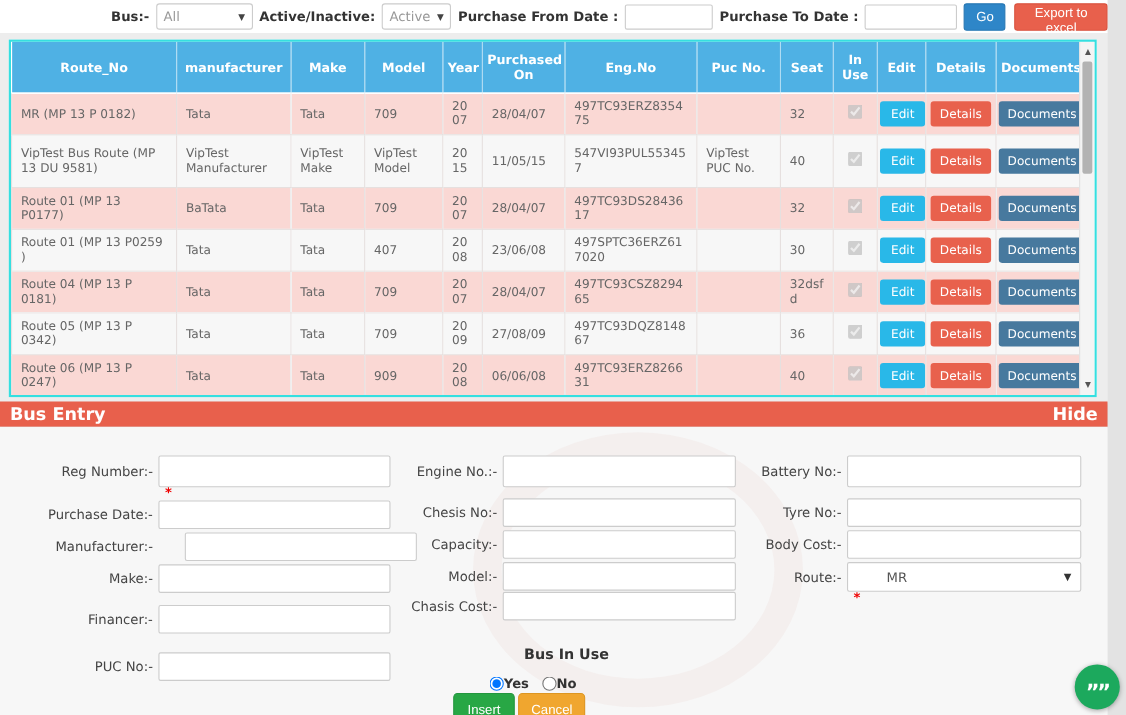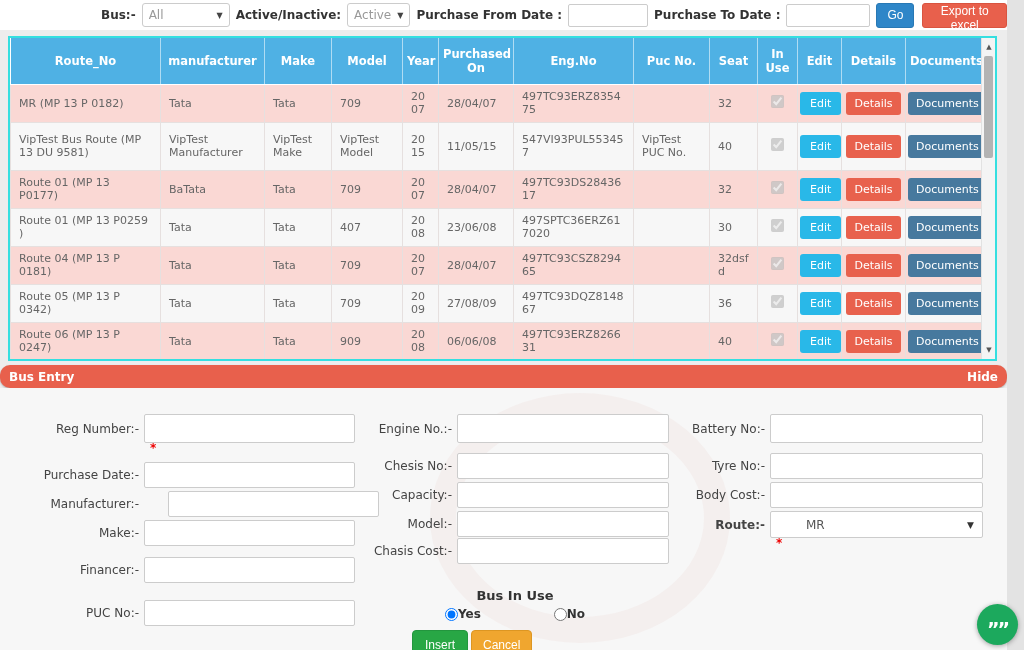--- a/index.html
+++ b/index.html
@@ -51,23 +51,23 @@
   #table-scrollbar { position:absolute; right:0; top:0; bottom:0; width:14px;
                      background:#f4f4f4; border-left:1px solid #e2e2e2; }
   #table-scrollbar .arrow { position:absolute; left:0; width:14px; height:14px;
         font-size:7px; color:#555; text-align:center; line-height:14px; cursor:pointer; }
   #scroll-up { top:2px; } #scroll-down { bottom:2px; }
   #scroll-thumb { position:absolute; left:2px; width:9px; top:18px; height:102px;
                   background:#b3b3b3; border-radius:2px; cursor:pointer; }
 
   
   #bus-entry-bar { position:absolute; left:0; top:365px; width:1007px; height:23px;
-                   background:#e8604c; color:#fff; font-size:12px; font-weight:bold;
+                   background:#e8604c; color:#fff; font-size:16px; font-weight:bold;
                    display:flex; align-items:center; justify-content:space-between;
-                   padding:0 9px; box-shadow:0 1px 2px rgba(0,0,0,.25);border-radius:10px; }
+                   padding:0 9px; box-shadow:0 1px 2px rgba(0,0,0,.25); }
   #hide-toggle { cursor:pointer; }
 
   
   #form-area { position:absolute; left:0; top:388px; width:1007px; height:262px; background:#f7f7f7; }
   #watermark { position:absolute; left:430px; top:5px; width:300px; height:250px;
                border-radius:50%; border:26px solid rgba(225,180,170,.10); }
   .form-col { position:absolute; top:26px; }
   #col-left { left:4px; } #col-middle { left:320px; } #col-right { left:633px; }
   .form-row { display:flex; align-items:center; position:relative; }
   .form-row label { text-align:right; padding-right:5px; font-size:12px; color:#444; }
@@ -75,21 +75,21 @@
                                background:#fff; padding:0 6px; font-size:12px; }
   .form-row input.tall { height:29px; }
   .form-select { height:27px; border:1px solid #ccc; border-radius:2px; background:#fff;
                  display:flex; align-items:center; justify-content:space-between;
                  padding:0 8px 0 35px; font-size:12px; color:#555; cursor:pointer; }
   .form-select .arr { font-size:9px; color:#333; }
   .req { position:absolute; top:100%; color:#e00; font-size:12px; font-weight:bold; line-height:10px; }
 
   #bus-in-use { position:absolute; left:445px; top:200px; width:140px; text-align:center; }
   #bus-in-use .title { font-size:13px; font-weight:bold; color:#333; }
-  #bus-in-use .radios { display:flex; justify-content:space-between; gap:12px; margin-top:4px;
+  #bus-in-use .radios { display:flex; justify-content:flex-start; gap:12px; margin-top:11px;
                         font-size:12px; font-weight:bold; color:#333; align-items:center; }
   #bus-in-use .radios span { display:flex; align-items:center; }
 
   #form-buttons { position:absolute; left:412px; top:242px; display:flex; gap:3px; }
   #insert-btn { background:#28a745; border:1px solid #23963e; color:#fff; font-size:12px;
                 padding:7px 12px; border-radius:4px; cursor:pointer; }
   #cancel-btn { background:#f0a62f; border:1px solid #dd9622; color:#fff; font-size:12px;
                 padding:7px 11px; border-radius:4px; cursor:pointer; }
 
   
@@ -279,21 +279,21 @@
   </div>
 
   <div id="form-area">
     <div id="watermark"></div>
     <div class="form-col" id="col-left">
         <div class="form-row" style="margin-top: 0px;">
           <label style="width: 140px;">Reg Number:-</label>
           <input type="text" class="tall" style="width: 211px;">
           <span class="req" style="left: 146px;">*</span>
         </div>
-        <div class="form-row" style="margin-top: 19px;">
+        <div class="form-row" style="margin-top: 12px;">
           <label style="width: 140px;">Purchase Date:-</label>
           <input type="text" style="width: 211px;">
         </div>
         <div class="form-row" style="margin-top: 3px; gap: 24px;">
           <label style="width: 140px;">Manufacturer:-</label>
           <input type="text" style="width: 211px;">
         </div>
         <div class="form-row" style="margin-top: 3px;">
           <label style="width: 140px;">Make:-</label>
           <input type="text" style="width: 211px;">
@@ -336,21 +336,21 @@
         </div>
         <div class="form-row" style="margin-top: 10px;">
           <label style="width: 137px;">Tyre No:-</label>
           <input type="text" style="width: 213px;">
         </div>
         <div class="form-row" style="margin-top: 3px;">
           <label style="width: 137px;">Body Cost:-</label>
           <input type="text" style="width: 213px;">
         </div>
         <div class="form-row" style="margin-top: 3px;">
-          <label style="width: 137px; font-weight: bold;">Route:-</label>
+          <label style="width: 137px;">Route:-</label>
           <div class="form-select" style="width: 213px;">
             <span>MR</span>
             <span class="arr">▼</span>
           </div>
           <span class="req" style="left: 143px;">*</span>
         </div>
       </div>
 
     <div id="bus-in-use">
       <div class="title">Bus In Use</div>

